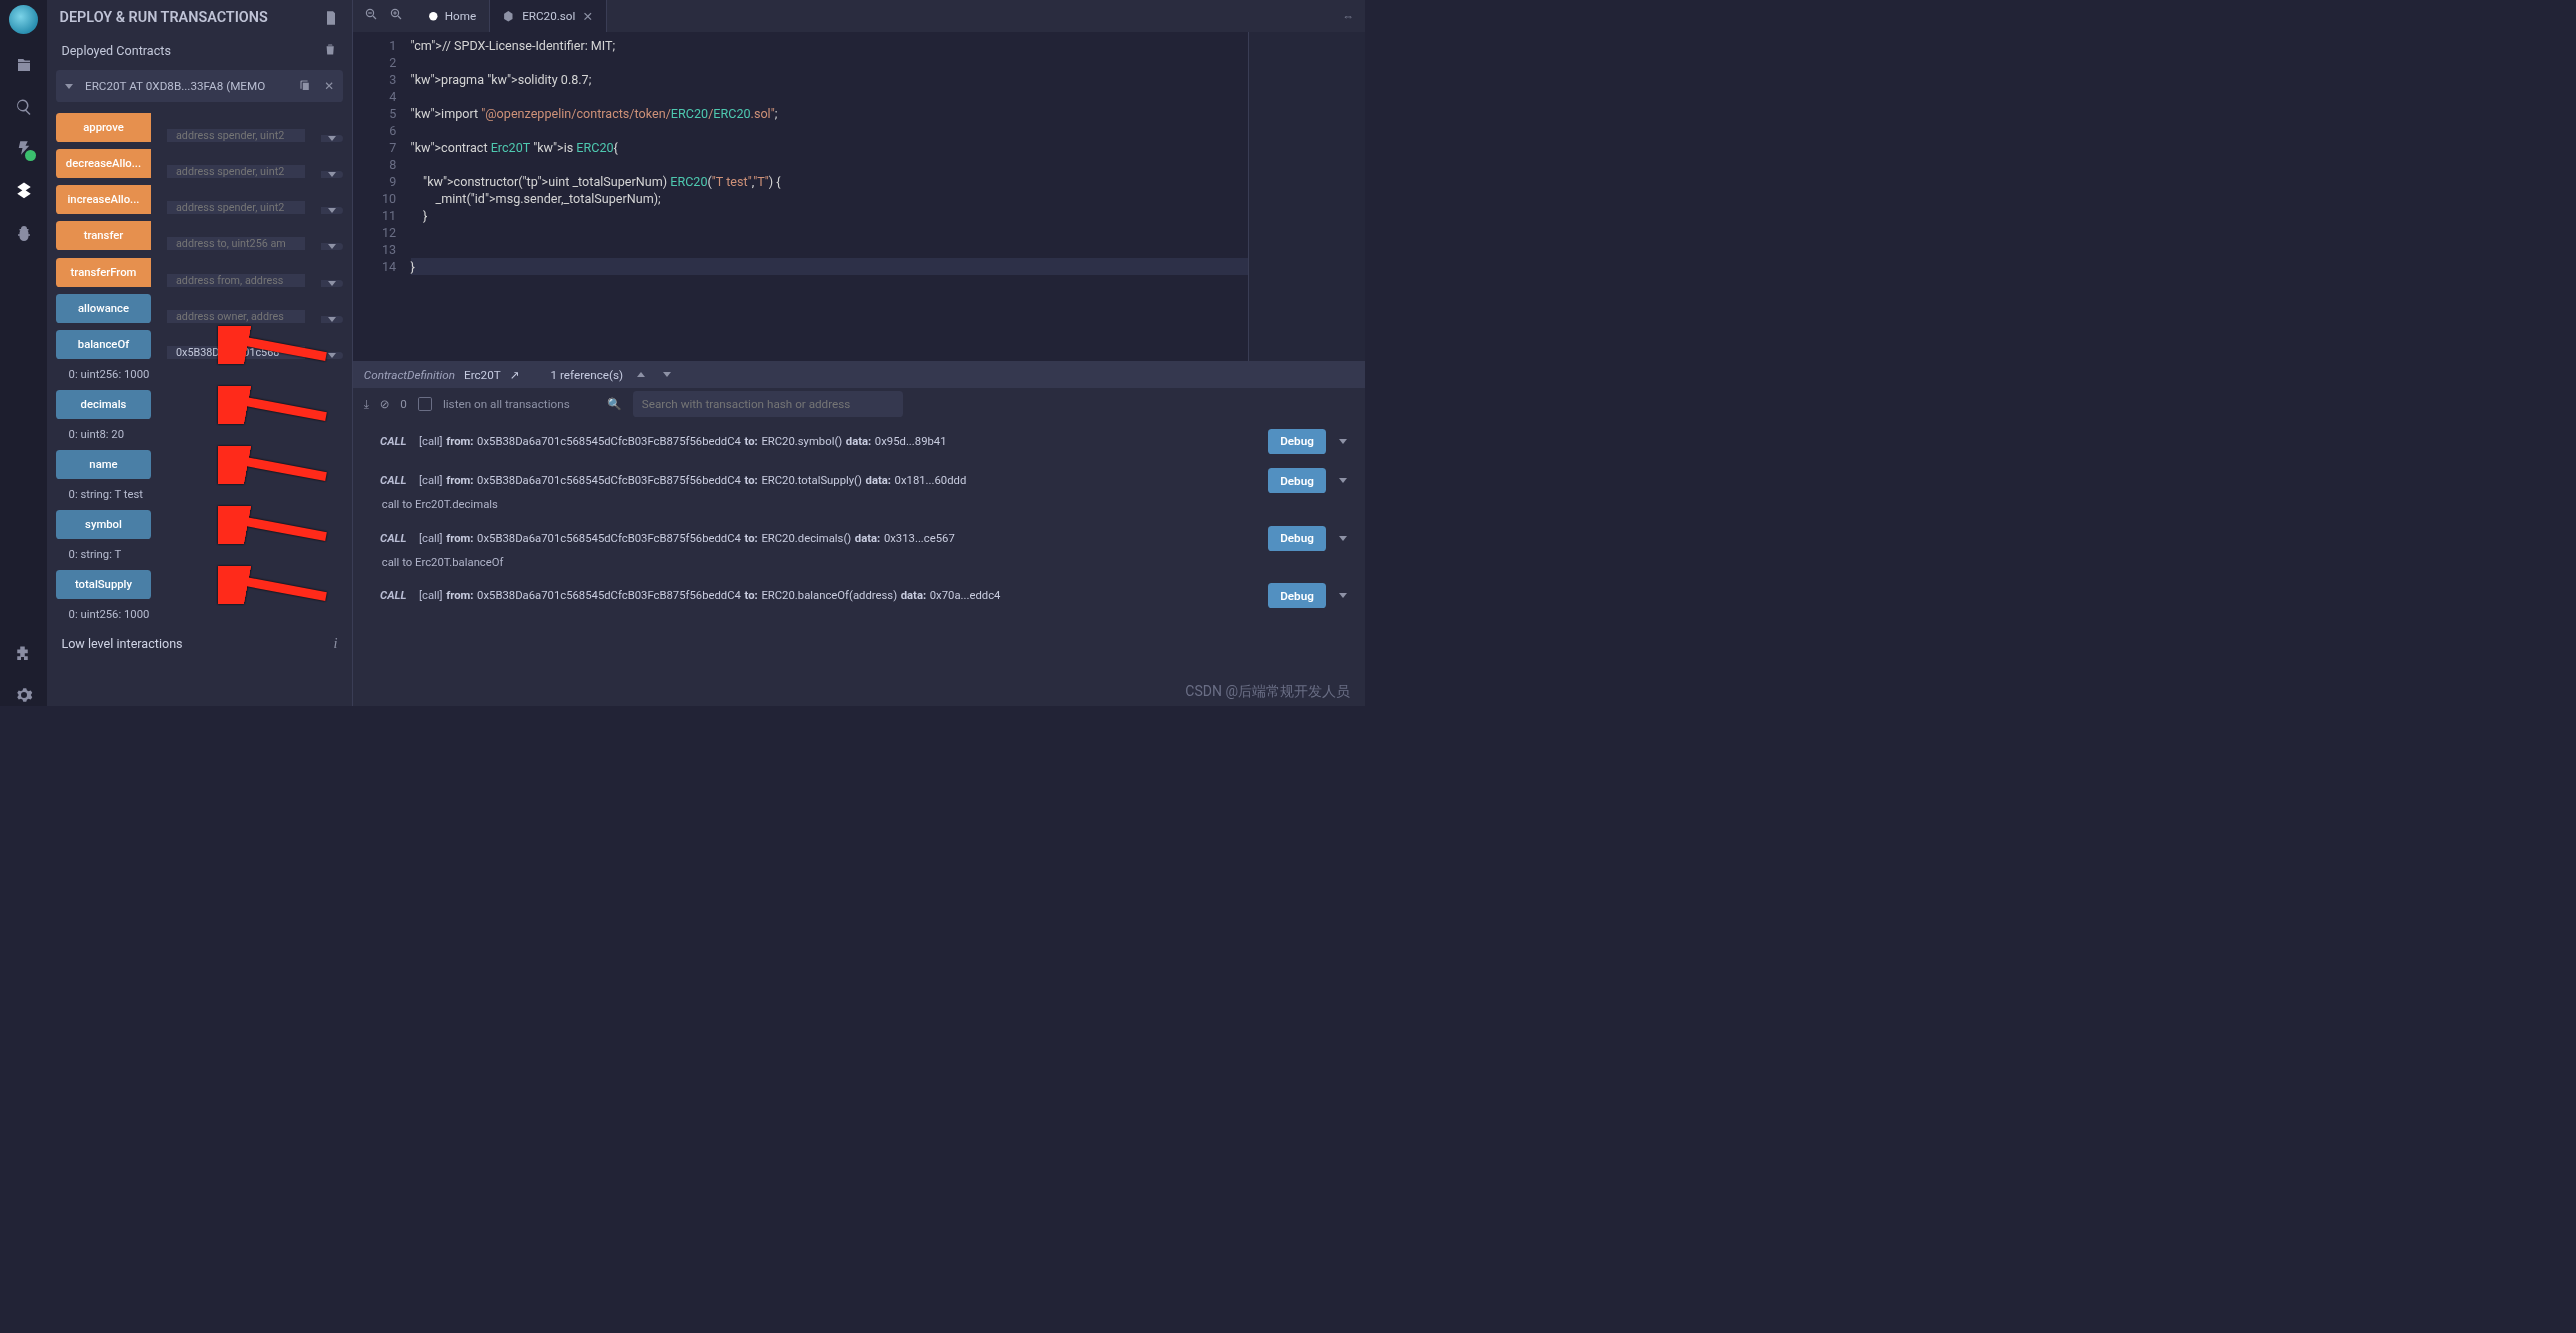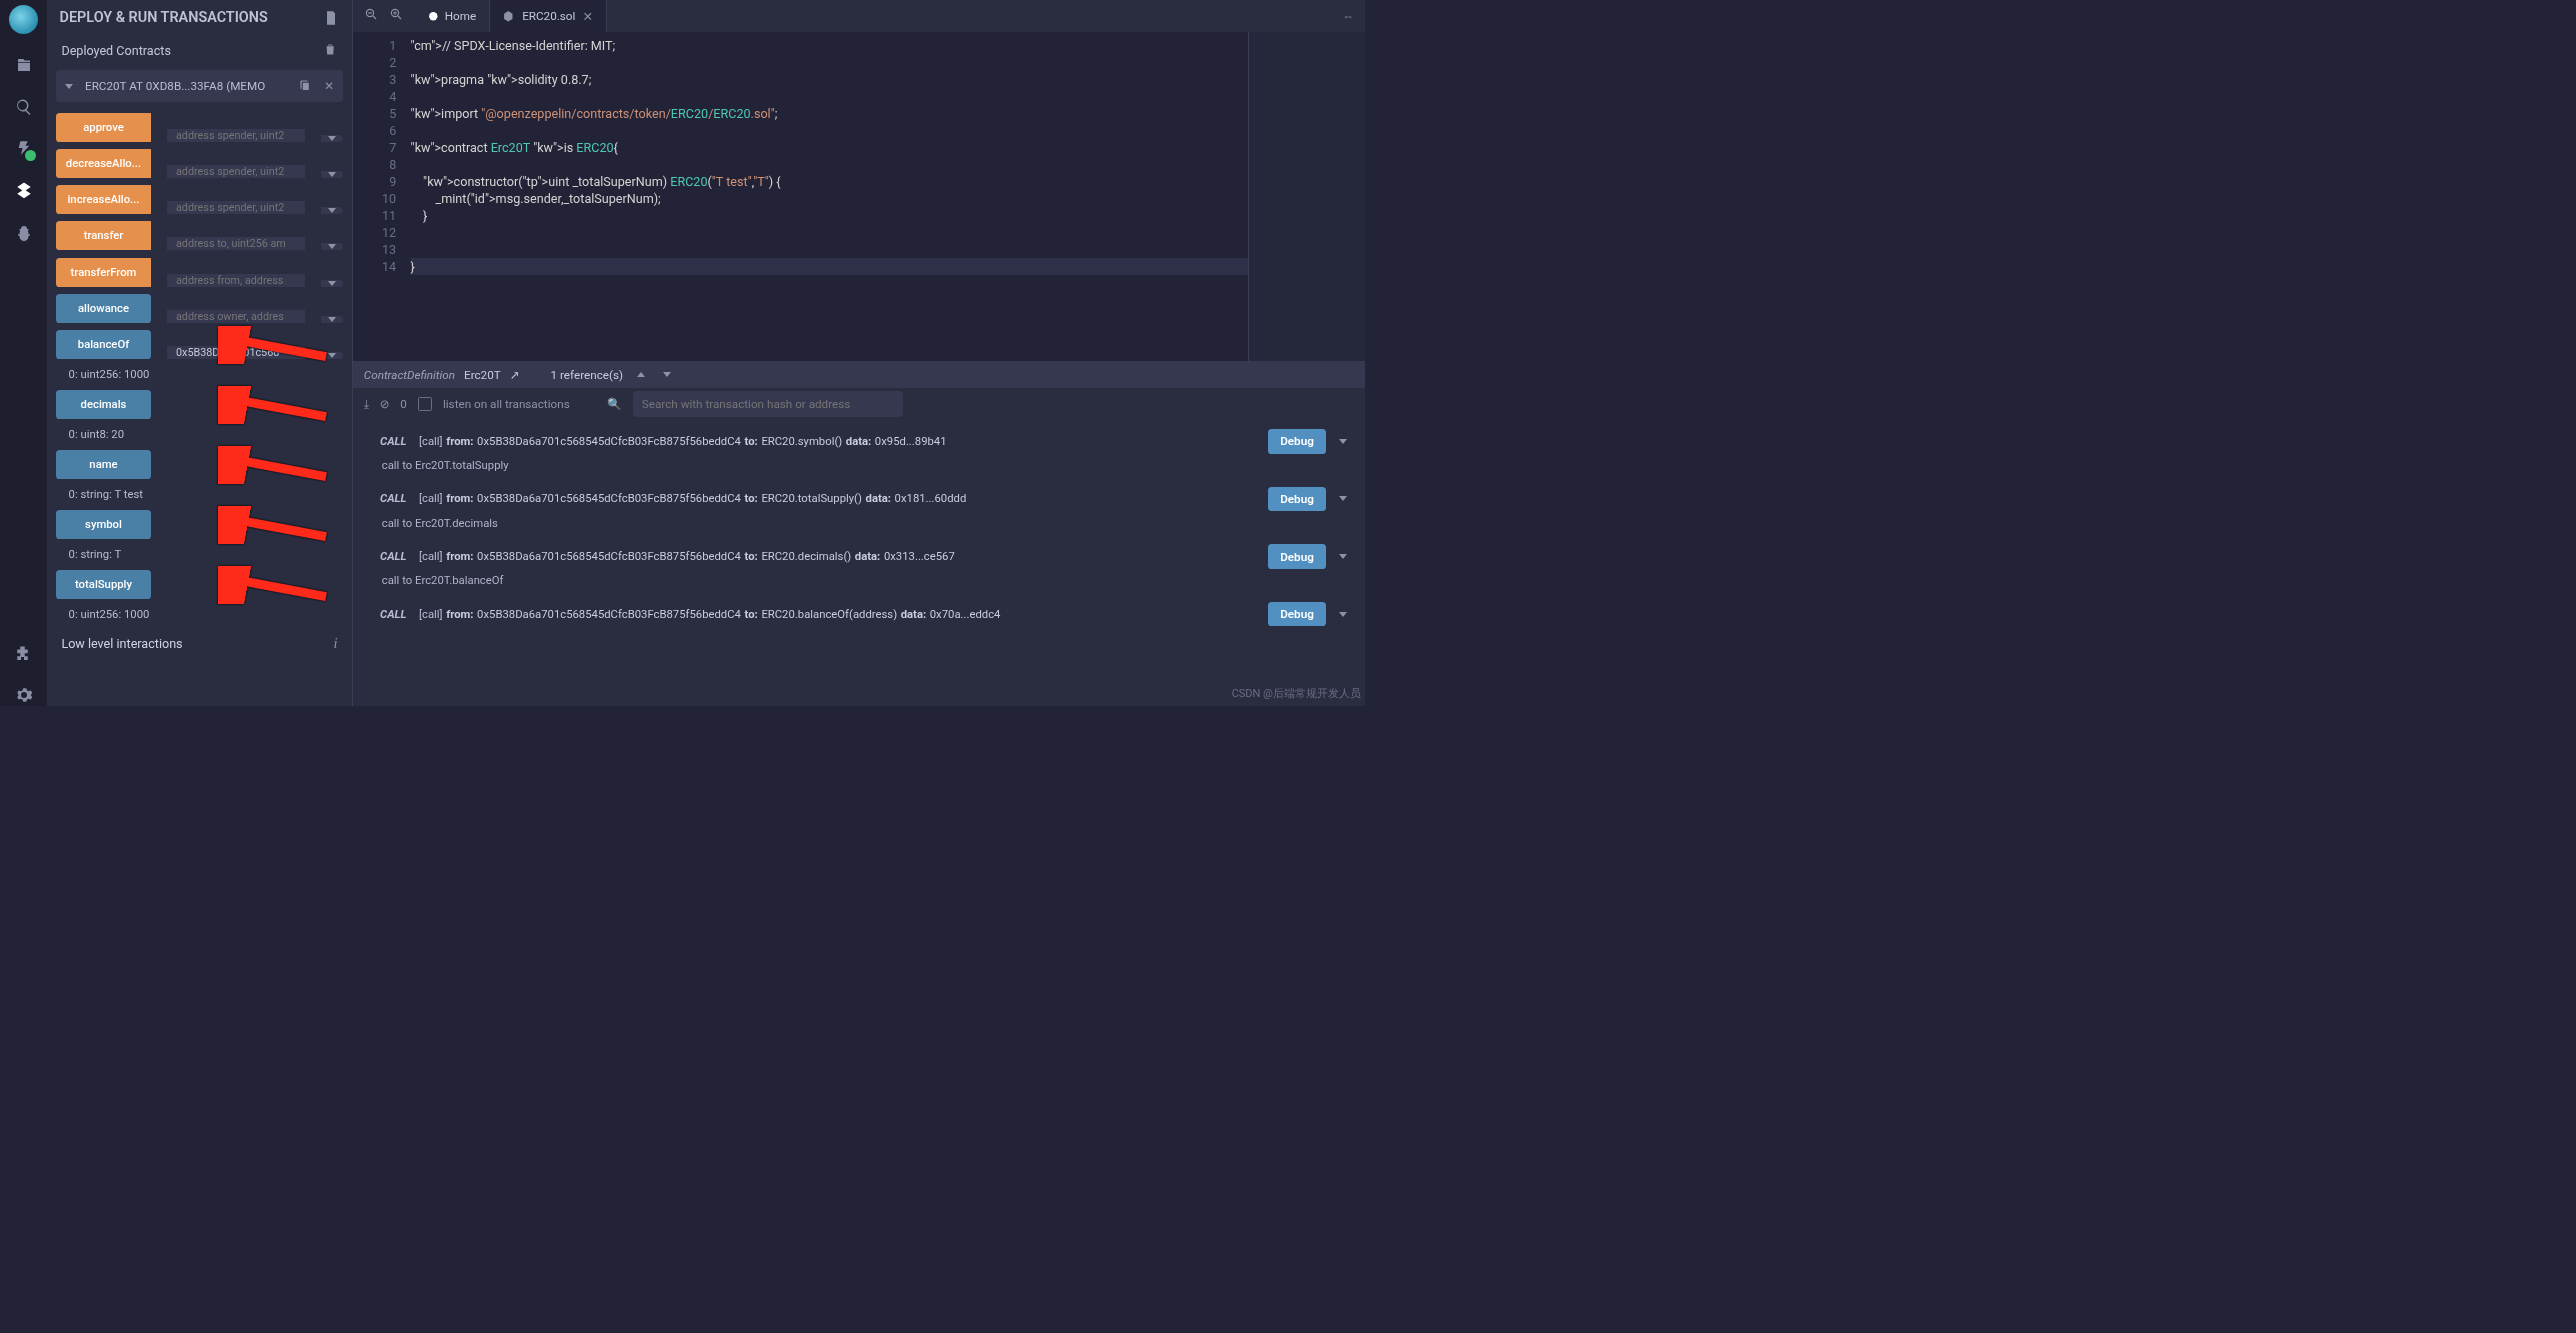--- a/index.html
+++ b/index.html
@@ -78,21 +78,21 @@
 .log-line{display:flex;align-items:center;gap:3.6px;justify-content:center;}
 .log-line .call-tag{font-style:italic;font-weight:bold;color:#b9bdd4;margin-right:9px;}
 .log-line .brk{color:#b9bdd4;}
 .log-line .lbl{color:#c8ccdf;font-weight:bold;}
 .log-line .val{color:#c8ccdf;}
 .log-line .flex1{flex:1;}
 .log-sub{color:#b0b4c9;padding:5.4px 0 0 1.8px;}
 .debug-btn{background:var(--accent-debug);color:#fff;border:none;border-radius:3.6px;padding:5.4px 12.6px;font-size:11.7px;font-weight:600;cursor:pointer;}
 .log-expand{margin-left:9px;color:#c8ccdf;cursor:pointer;}
 
-.watermark{position:absolute;bottom:5.4px;right:4px;font-size:11px;color:#6a6e85;}
+.watermark{position:absolute;bottom:5.4px;right:15px;font-size:14px;color:#6a6e85;}
 
 
 .arrow{position:absolute;pointer-events:none;}
 .arrow svg{filter:drop-shadow(0 0 0.9px #000);}
 </style>
 </head>
 <body>
 
 <div id="root">
 
@@ -354,21 +354,20 @@
             <span class="lbl">from:</span> 
             <span class="val">0x5B38Da6a701c568545dCfcB03FcB875f56beddC4</span> 
             <span class="lbl">to:</span> 
             <span class="val">ERC20.symbol()</span> 
             <span class="lbl">data:</span> 
             <span class="val">0x95d...89b41</span>
             <span class="flex1"></span>
             <button class="debug-btn">Debug</button>
             <span class="log-expand caret down"></span>
           </div>
-          <div class="log-sub">call to Erc20T.totalSupply</div>
         </div>
         <div class="log-entry">
           <div class="log-line">
             <span class="call-tag">CALL</span>
             <span class="brk">[call]</span> 
             <span class="lbl">from:</span> 
             <span class="val">0x5B38Da6a701c568545dCfcB03FcB875f56beddC4</span> 
             <span class="lbl">to:</span> 
             <span class="val">ERC20.totalSupply()</span> 
             <span class="lbl">data:</span> 

